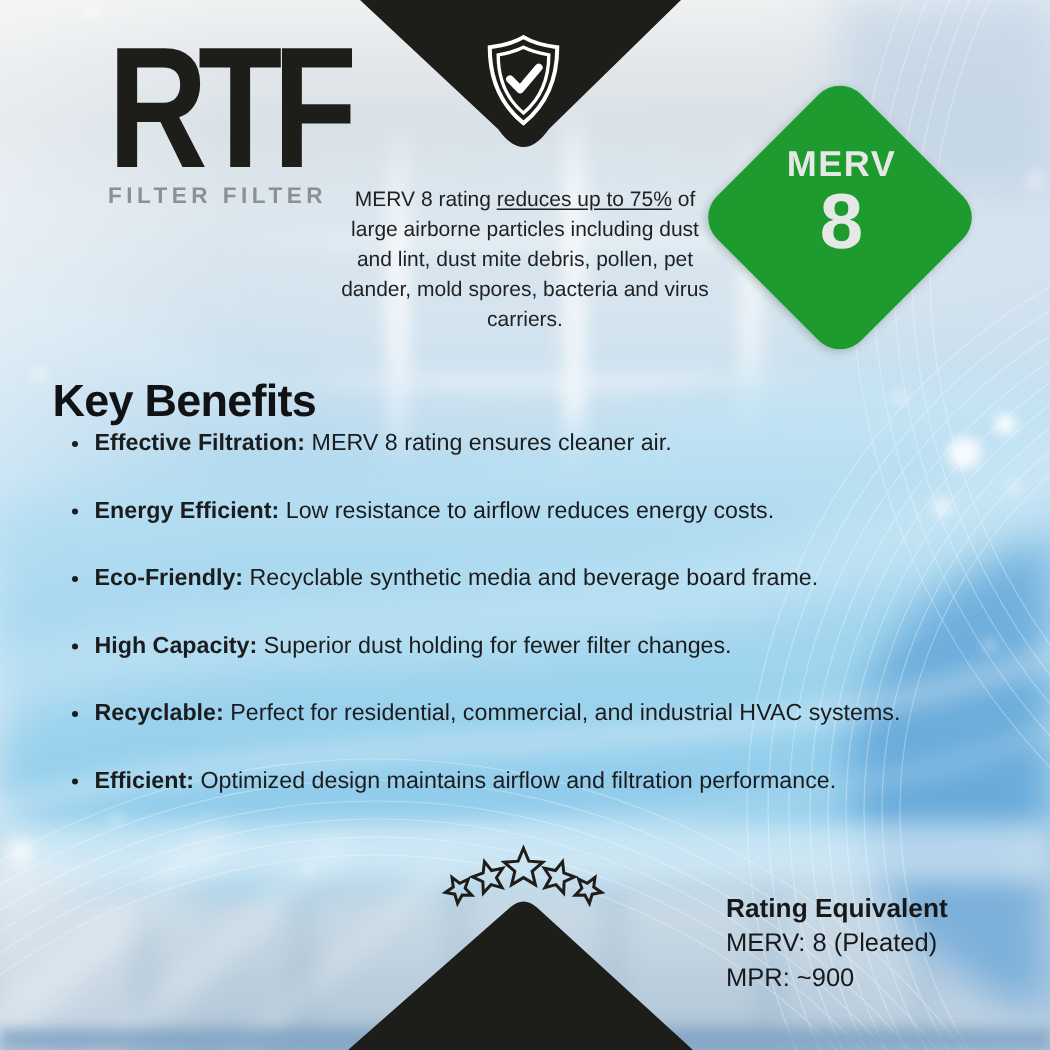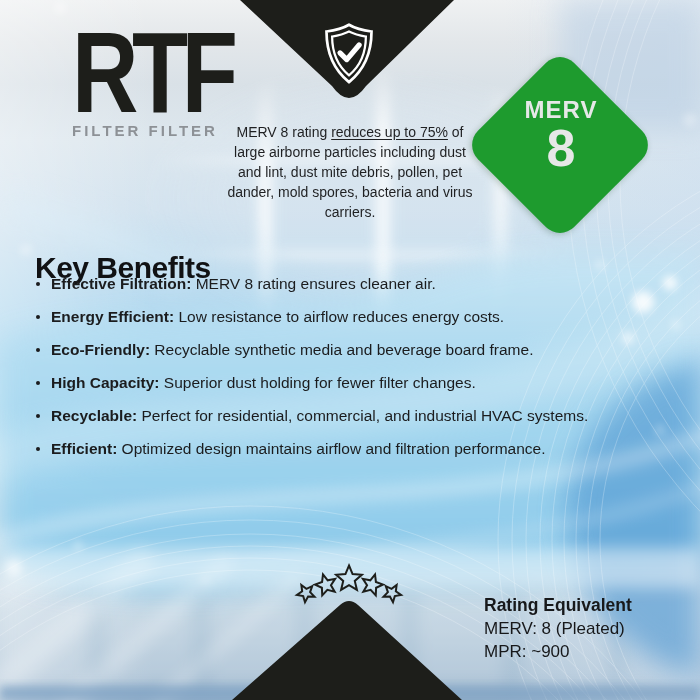--- a/index.html
+++ b/index.html
@@ -59,21 +59,21 @@
   
   .benefits-title{
     position:absolute;left:35px;top:226px;
     font-size:30px;font-weight:bold;color:#111214;letter-spacing:-.5px;
   }
   .benefits-list{
     position:absolute;left:36px;top:267px;width:616px;
     list-style:none;margin:0;padding:0;
     font-size:15.5px;line-height:33px;color:#1b1c1e;
   }
-  .benefits-list li{position:relative;padding-left:15px;margin:0;}
+  .benefits-list li{position:relative;padding-left:15px;margin:12px;}
   .benefits-list li::before{
     content:"";position:absolute;left:0;top:14.5px;width:4px;height:4px;border-radius:50%;background:#1b1c1e;
   }
   .benefits-list .lbl{font-weight:bold;}
   
   .bottom-svg{position:absolute;left:0;top:555px;}
   .rating{
     position:absolute;left:484px;top:594px;color:#17181a;font-size:17px;line-height:23px;
   }
   .rating-title{font-weight:bold;font-size:17.5px;}

